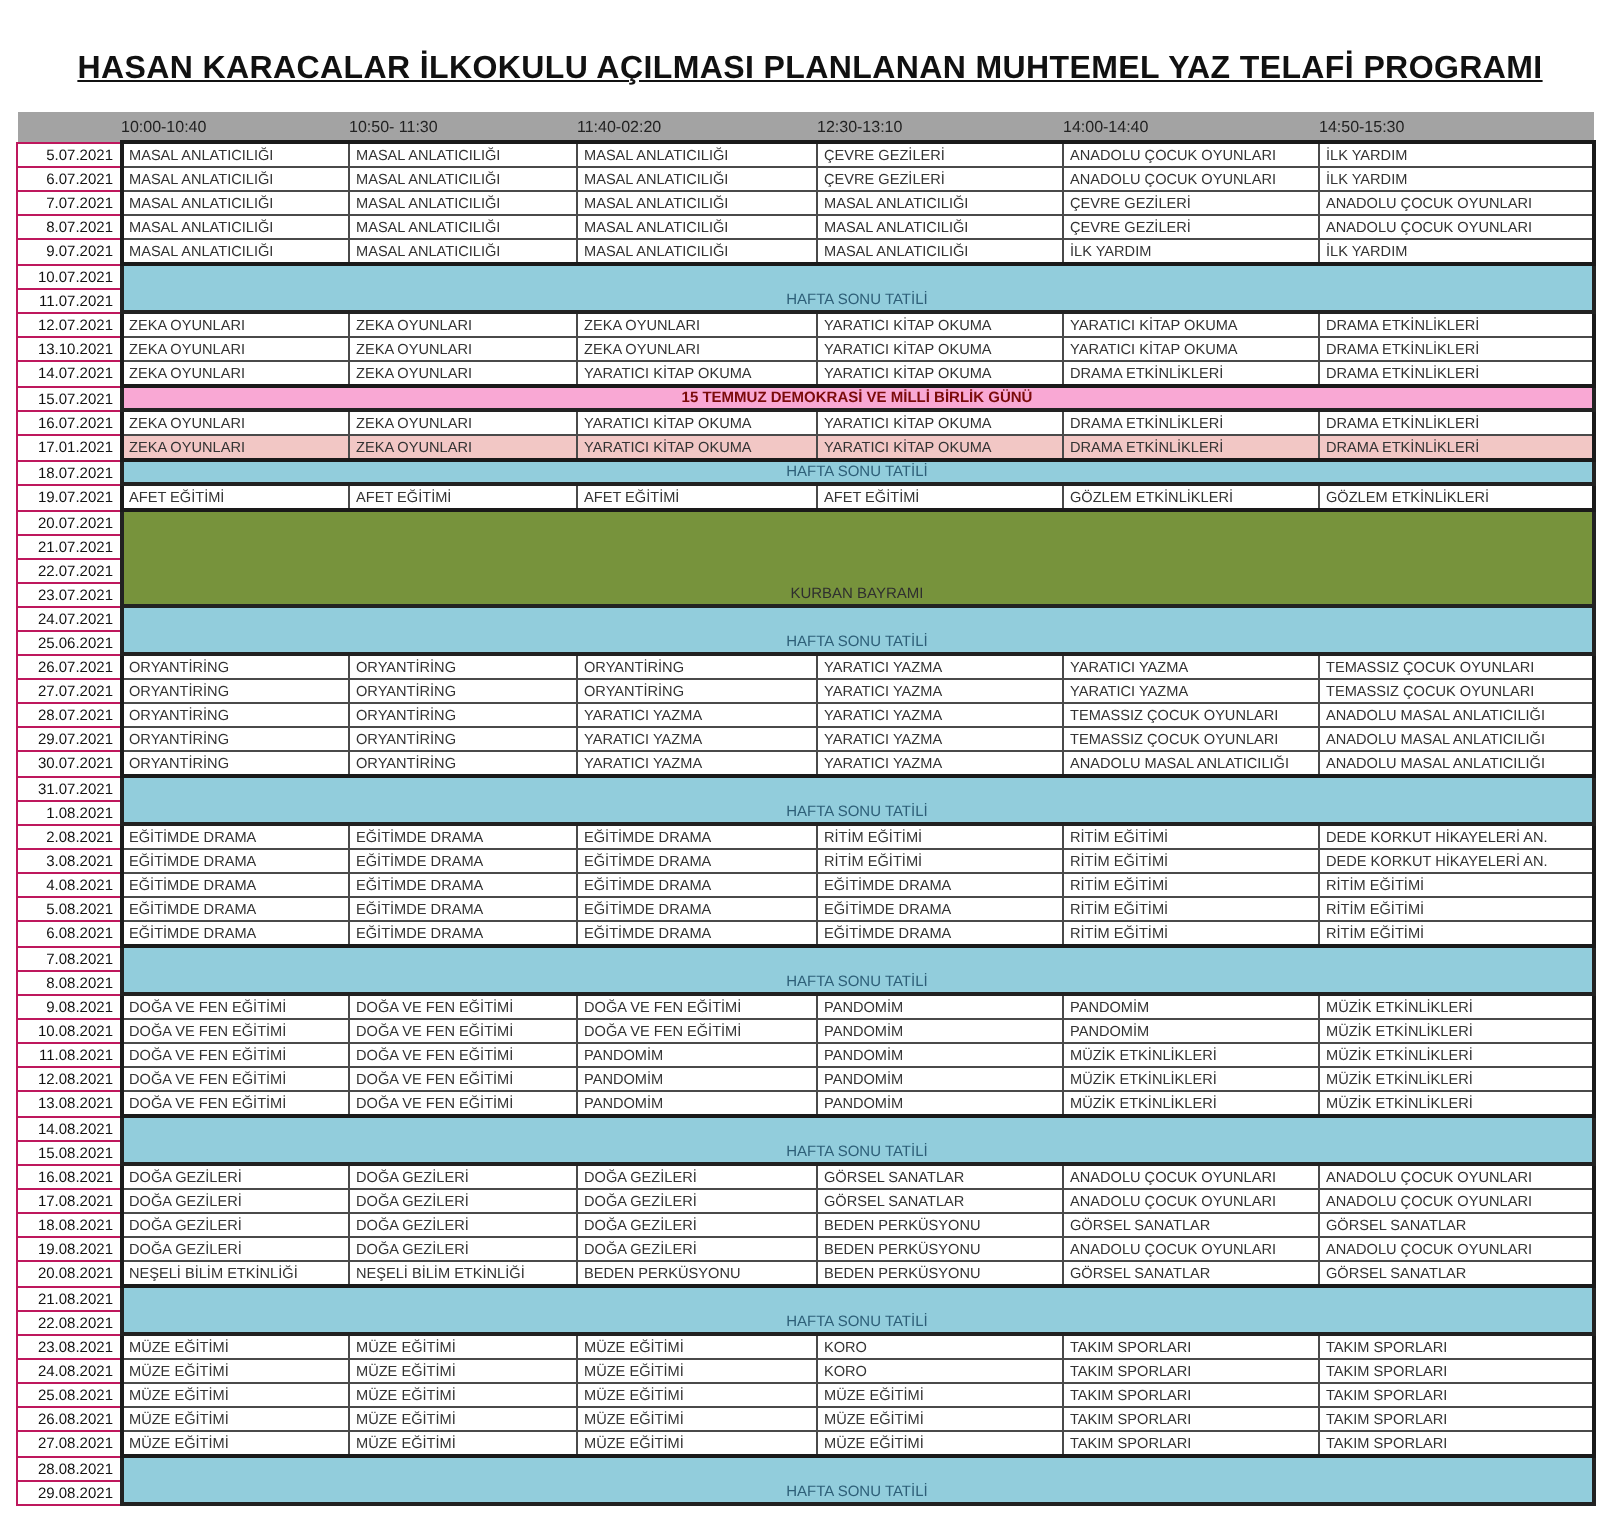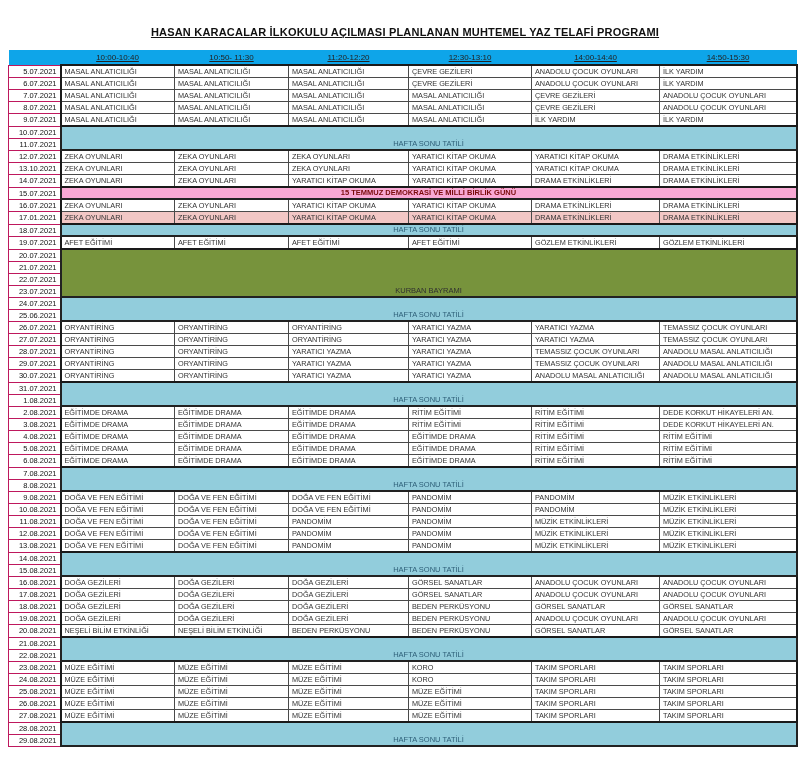--- a/index.html
+++ b/index.html
@@ -1,31 +1,31 @@
 <!DOCTYPE html>
 <html><head>
 <meta charset="utf-8">
 <style>
   html,body{margin:0;padding:0;}
   body{
     width:810px;height:768px;background:#ffffff;overflow:hidden;
     font-family:"Liberation Sans",sans-serif;color:#222;
   }
   .title{
-    padding-top:26px;text-align:center;font-weight:bold;font-size:11px;
+    padding-top:26px;text-align:center;font-weight:bold;font-size:16px;
     text-decoration:underline;color:#111;letter-spacing:.2px;
   }
   table.sched{
     border-collapse:collapse;table-layout:fixed;
     margin:12px 0 0 8px;width:788px;
   }
   thead td{
-    border:none;background:#0ea5e9;font-size:8px;color:#222;
-    text-align:center;vertical-align:bottom;height:15px;padding:0 0 2px 0;
-    white-space:nowrap;overflow:hidden;text-decoration:underline;
+    border:none;background:#a3a3a3;font-size:8px;color:#222;
+    text-align:left;vertical-align:bottom;height:15px;padding:0 0 2px 0;
+    white-space:nowrap;overflow:hidden;
   }
   td{box-sizing:border-box;}
   td.date{
     border:1px solid #be185d;background:#fff;text-align:right;
     font-size:7.5px;color:#111;padding:0 3px 0 0;height:12px;line-height:11px;
     white-space:nowrap;overflow:hidden;
   }
   td.slot{
     border:1px solid #4a4a4a;background:#fff;text-align:left;
     font-size:7.3px;color:#333;padding:0 1px 0 3px;height:12px;line-height:11px;
@@ -57,21 +57,21 @@
     <col style="width:120px">
       <col style="width:123px">
       <col style="width:128px">
       <col style="width:137px">
   </colgroup>
   <thead>
     <tr>
       <td></td>
       <td>10:00-10:40</td>
       <td>10:50- 11:30</td>
-      <td>11:20-12:20</td>
+      <td>11:40-02:20</td>
       <td>12:30-13:10</td>
       <td>14:00-14:40</td>
       <td>14:50-15:30</td>
     </tr>
   </thead>
   <tbody id="tbody">
       <tr class="wk-top">
         <td class="date">5.07.2021</td>
         <td class="slot s0">MASAL ANLATICILIĞI</td>
         <td class="slot s1">MASAL ANLATICILIĞI</td>

